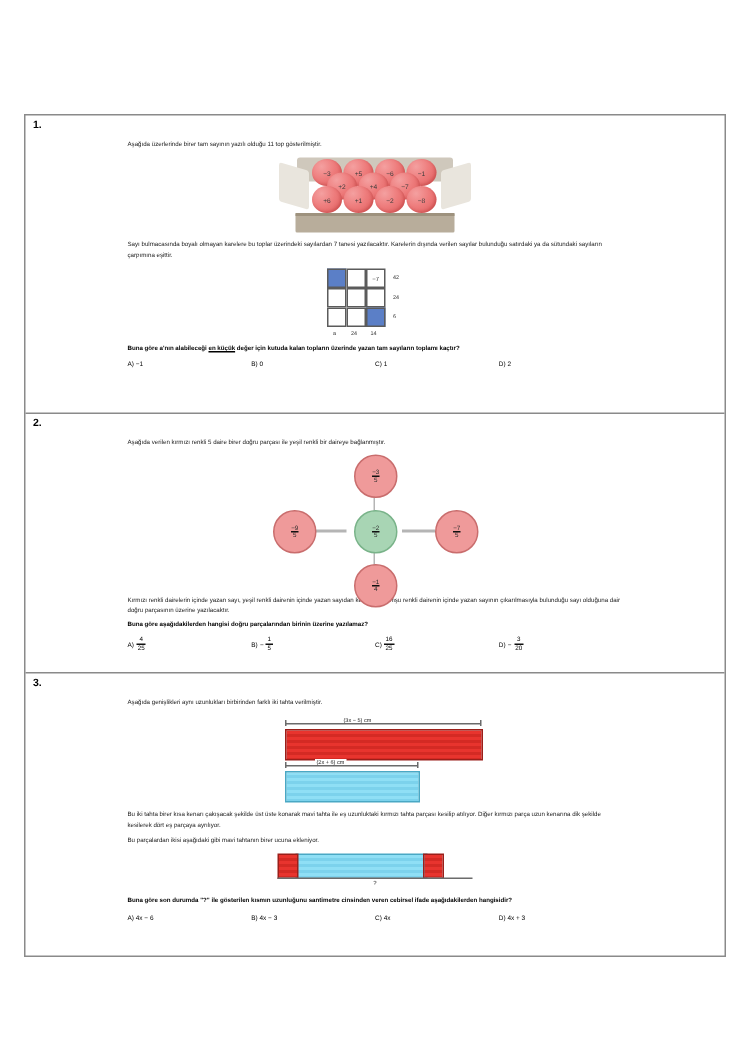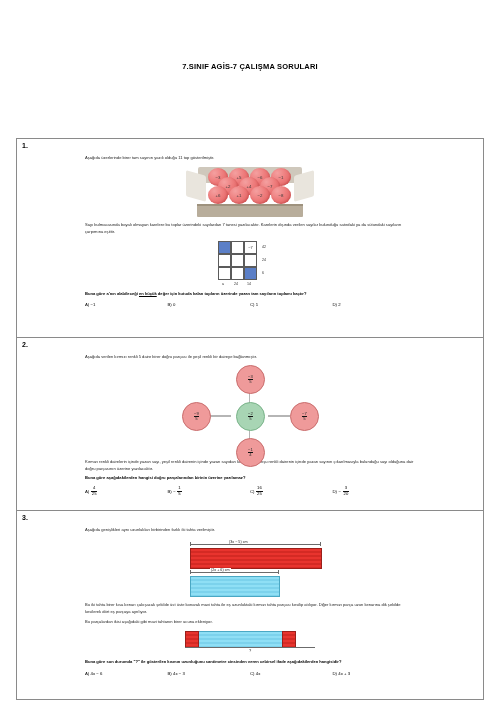--- a/index.html
+++ b/index.html
@@ -174,21 +174,20 @@
     text-align:center;font-size:4px;color:#222;
   }
   .final .qline{position:absolute;left:0;top:18px;width:130px;height:.6px;background:#6b6b6b;}
   .underline{text-decoration:underline;}
 </style>
 </head>
 <body>
 
 <div class="page">
 
-  <div class="doc-title">7.SINIF AGİS-7 ÇALIŞMA SORULARI</div>
 
   <div class="frame">
 
     <div class="qblock q1">
       <div class="qnum">1.</div>
 
       <div class="center-col" style="padding-top:16px;">
         <div class="body-text">Aşağıda üzerlerinde birer tam sayının yazılı olduğu 11 top gösterilmiştir.</div>
 
         <div class="balls-wrap">

